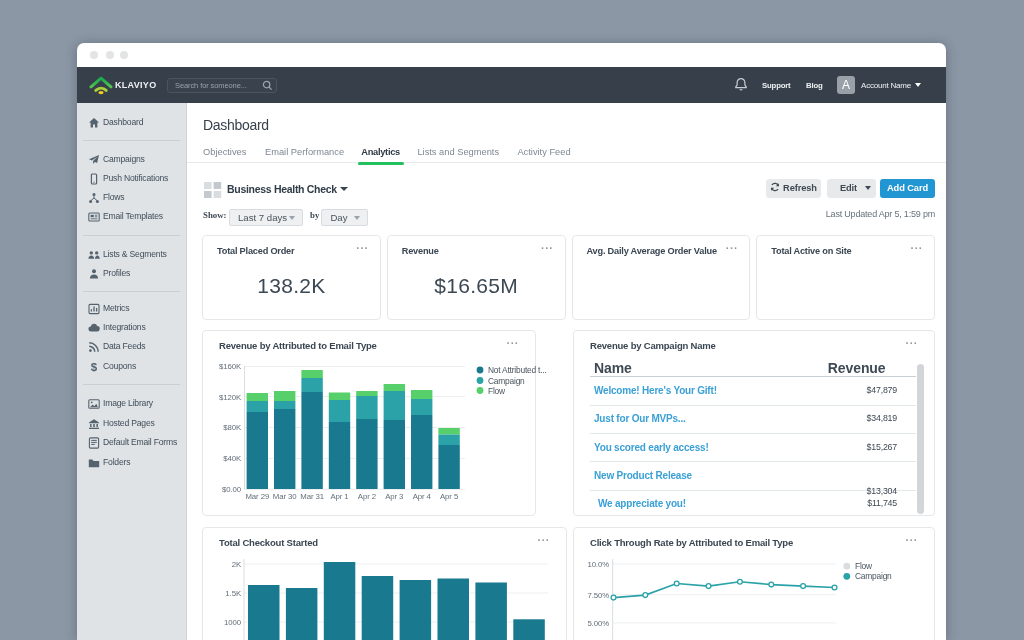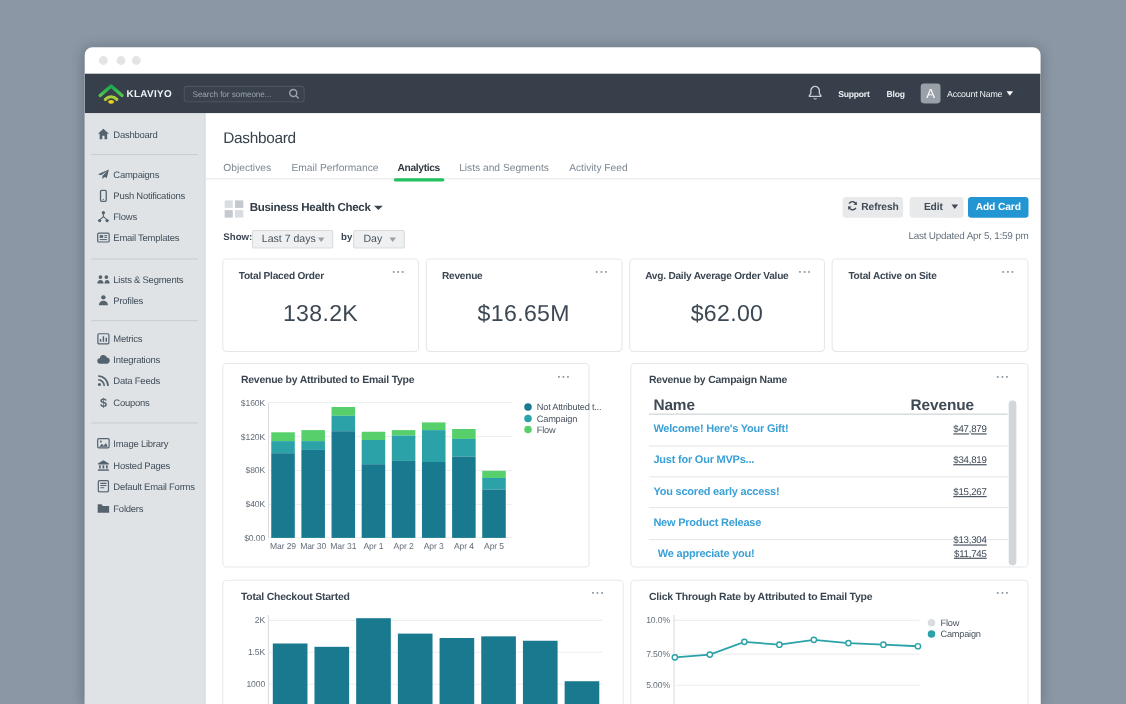--- a/index.html
+++ b/index.html
@@ -25,31 +25,31 @@
 .tab { top:44px; font-size:9.3px; color:#7d8893; white-space:nowrap; }
 .tabline { left:0; top:59px; width:759px; height:1px; background:#e7eaec; }
 .grn { left:170.8px; top:58.5px; width:46px; height:3px; background:#22c05e; border-radius:1.5px; }
 .bhc { left:40px; top:80px; font-size:10.5px; font-weight:bold; color:#303c47; letter-spacing:-.3px; }
 .caret { width:0; height:0; border-left:4px solid transparent; border-right:4px solid transparent; border-top:4.5px solid #3a454f; }
 .btn { top:76px; height:19px; border-radius:3px; background:#e7e9eb; color:#3f4a55;
   font-size:9.3px; font-weight:bold; text-align:center; line-height:19px; letter-spacing:-.1px; }
 .sel { top:106px; height:17px; background:#eef0f1; border:1px solid #d8dcdf; border-radius:2px;
   font-size:9.6px; color:#49535e; line-height:15px; padding-left:8px; }
 .selc { position:absolute; right:7px; top:6px; width:0; height:0; border-left:3.5px solid transparent; border-right:3.5px solid transparent; border-top:4px solid #9aa2ab; }
-.lbl { font-size:8.8px; font-weight:bold; color:#3d4854; }
+.lbl { font-size:8.8px; font-weight:bold; color:#3d4854;font-family:Liberation Serif, serif; }
 .card { position:absolute; background:#fff; border:1px solid #e5e8ea; border-radius:4px; }
 .ctitle { position:absolute; font-weight:bold; color:#3a4652; white-space:nowrap; letter-spacing:-.2px; }
 .dots { position:absolute; font-size:11px; font-weight:bold; color:#8f99a2; letter-spacing:.5px; }
 .big { position:absolute; left:0; width:100%; top:38px; text-align:center; font-size:21px; color:#3c4854; letter-spacing:.3px; }
 .ax { font-family:"Liberation Sans",sans-serif; font-size:7.8px; fill:#626d78; letter-spacing:-.1px; }
 .lg { font-family:"Liberation Sans",sans-serif; font-size:8.4px; fill:#49535d; letter-spacing:-.2px; }
 .thead { position:absolute; font-size:14px; font-weight:bold; color:#3f4a55; letter-spacing:-.1px; }
 .tline { position:absolute; height:1px; background:#e3e8ea; }
 .tlink { position:absolute; font-size:10px; font-weight:bold; color:#3aa0d6; letter-spacing:-.2px; }
-.tval { position:absolute; font-size:8.8px; color:#3d4854; letter-spacing:-.2px;text-decoration:underline; }
+.tval { position:absolute; font-size:8.8px; color:#3d4854; letter-spacing:-.2px; }
 </style></head>
 <body>
 <div class="win">
   <div class="dot" style="left:13px"></div>
   <div class="dot" style="left:28.5px"></div>
   <div class="dot" style="left:43px"></div>
 
   <div class="nav">
     <span style="left:12px;top:7.5px">
         <svg width="24" height="20" viewBox="0 0 24 20" style="">
@@ -247,21 +247,20 @@
         <div class="big">138.2K</div>
       </div>
       <div class="card" style="left:199.75px;top:132px;width:178.75px;height:85px">
         <div class="ctitle" style="left:14px;top:10px;font-size:9.2px">Revenue</div>
         <div class="dots" style="right:11px;top:6px">···</div>
         <div class="big">$16.65M</div>
       </div>
       <div class="card" style="left:384.5px;top:132px;width:178.75px;height:85px">
         <div class="ctitle" style="left:14px;top:10px;font-size:9.2px">Avg. Daily Average Order Value</div>
         <div class="dots" style="right:11px;top:6px">···</div>
-        <div class="big">$62.00</div>
       </div>
       <div class="card" style="left:569.25px;top:132px;width:178.75px;height:85px">
         <div class="ctitle" style="left:14px;top:10px;font-size:9.2px">Total Active on Site</div>
         <div class="dots" style="right:11px;top:6px">···</div>
       </div>
     <div class="card" style="left:15px;top:227px;width:334px;height:186px">
       <div class="ctitle" style="left:16px;top:9px;font-size:9.5px">Revenue by Attributed to Email Type</div>
       <div class="dots" style="right:16px;top:6px">···</div>
       <div style="position:absolute;left:0;top:0"><svg width="365" height="186" viewBox="0 0 365 186" style="">
             <g shape-rendering="crispEdges">

